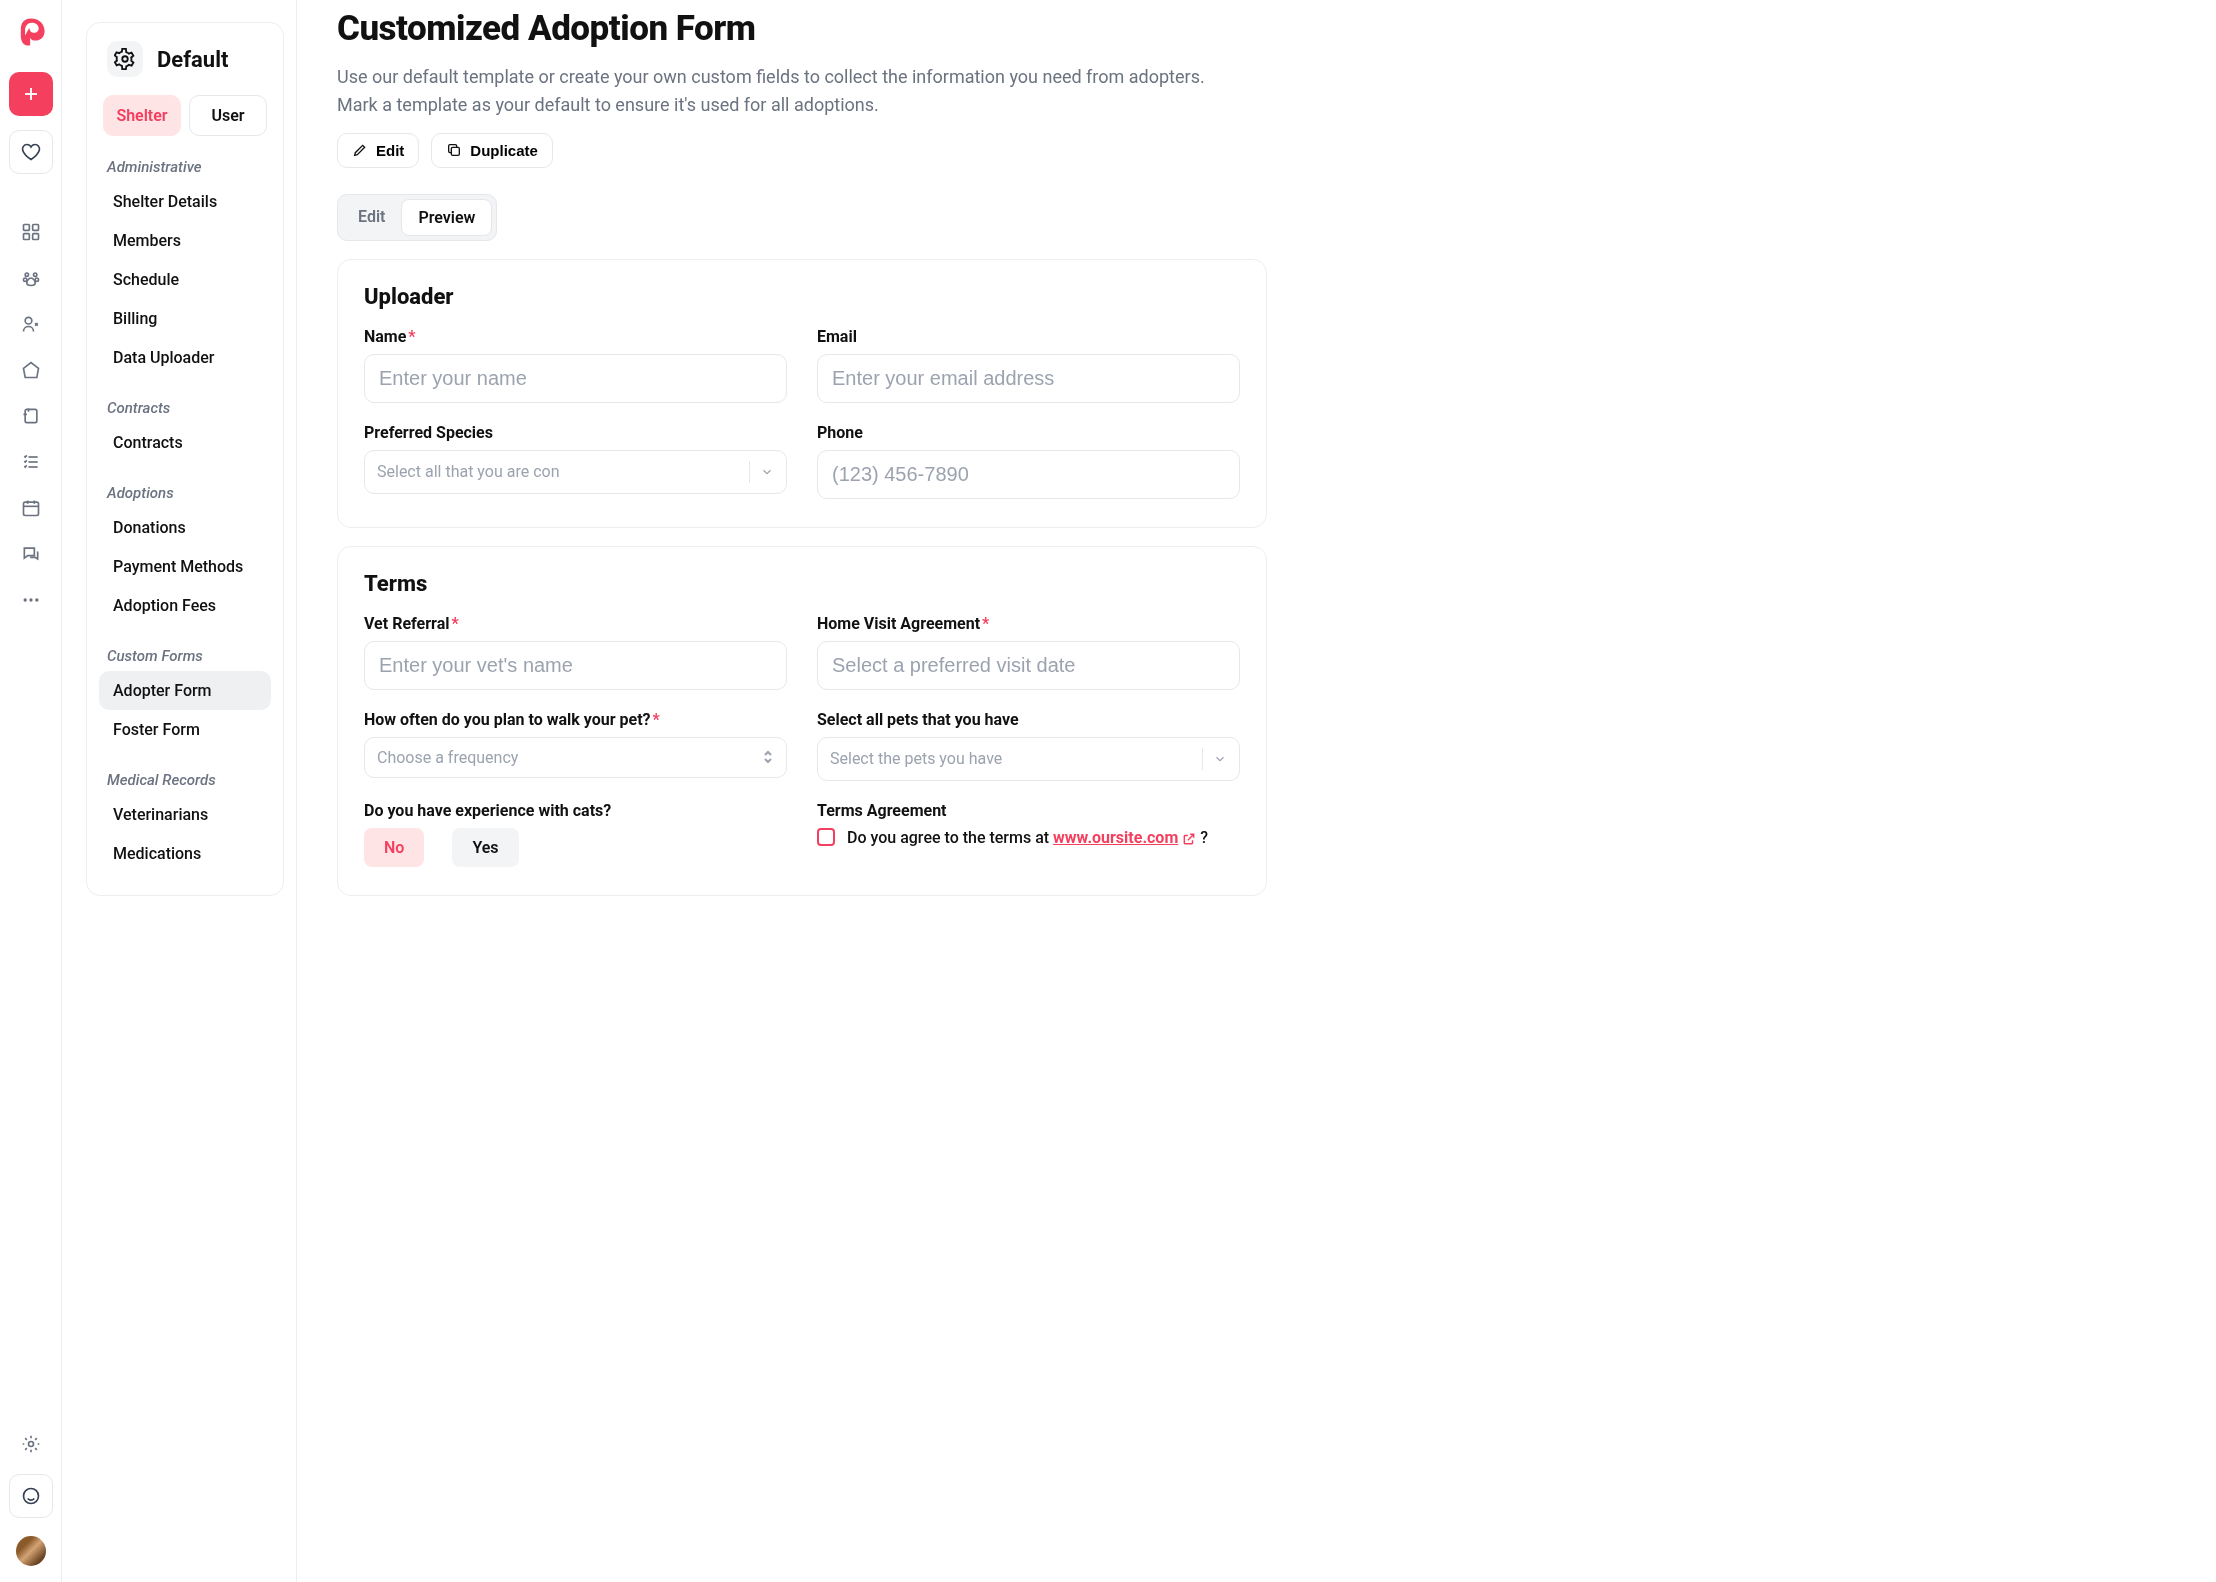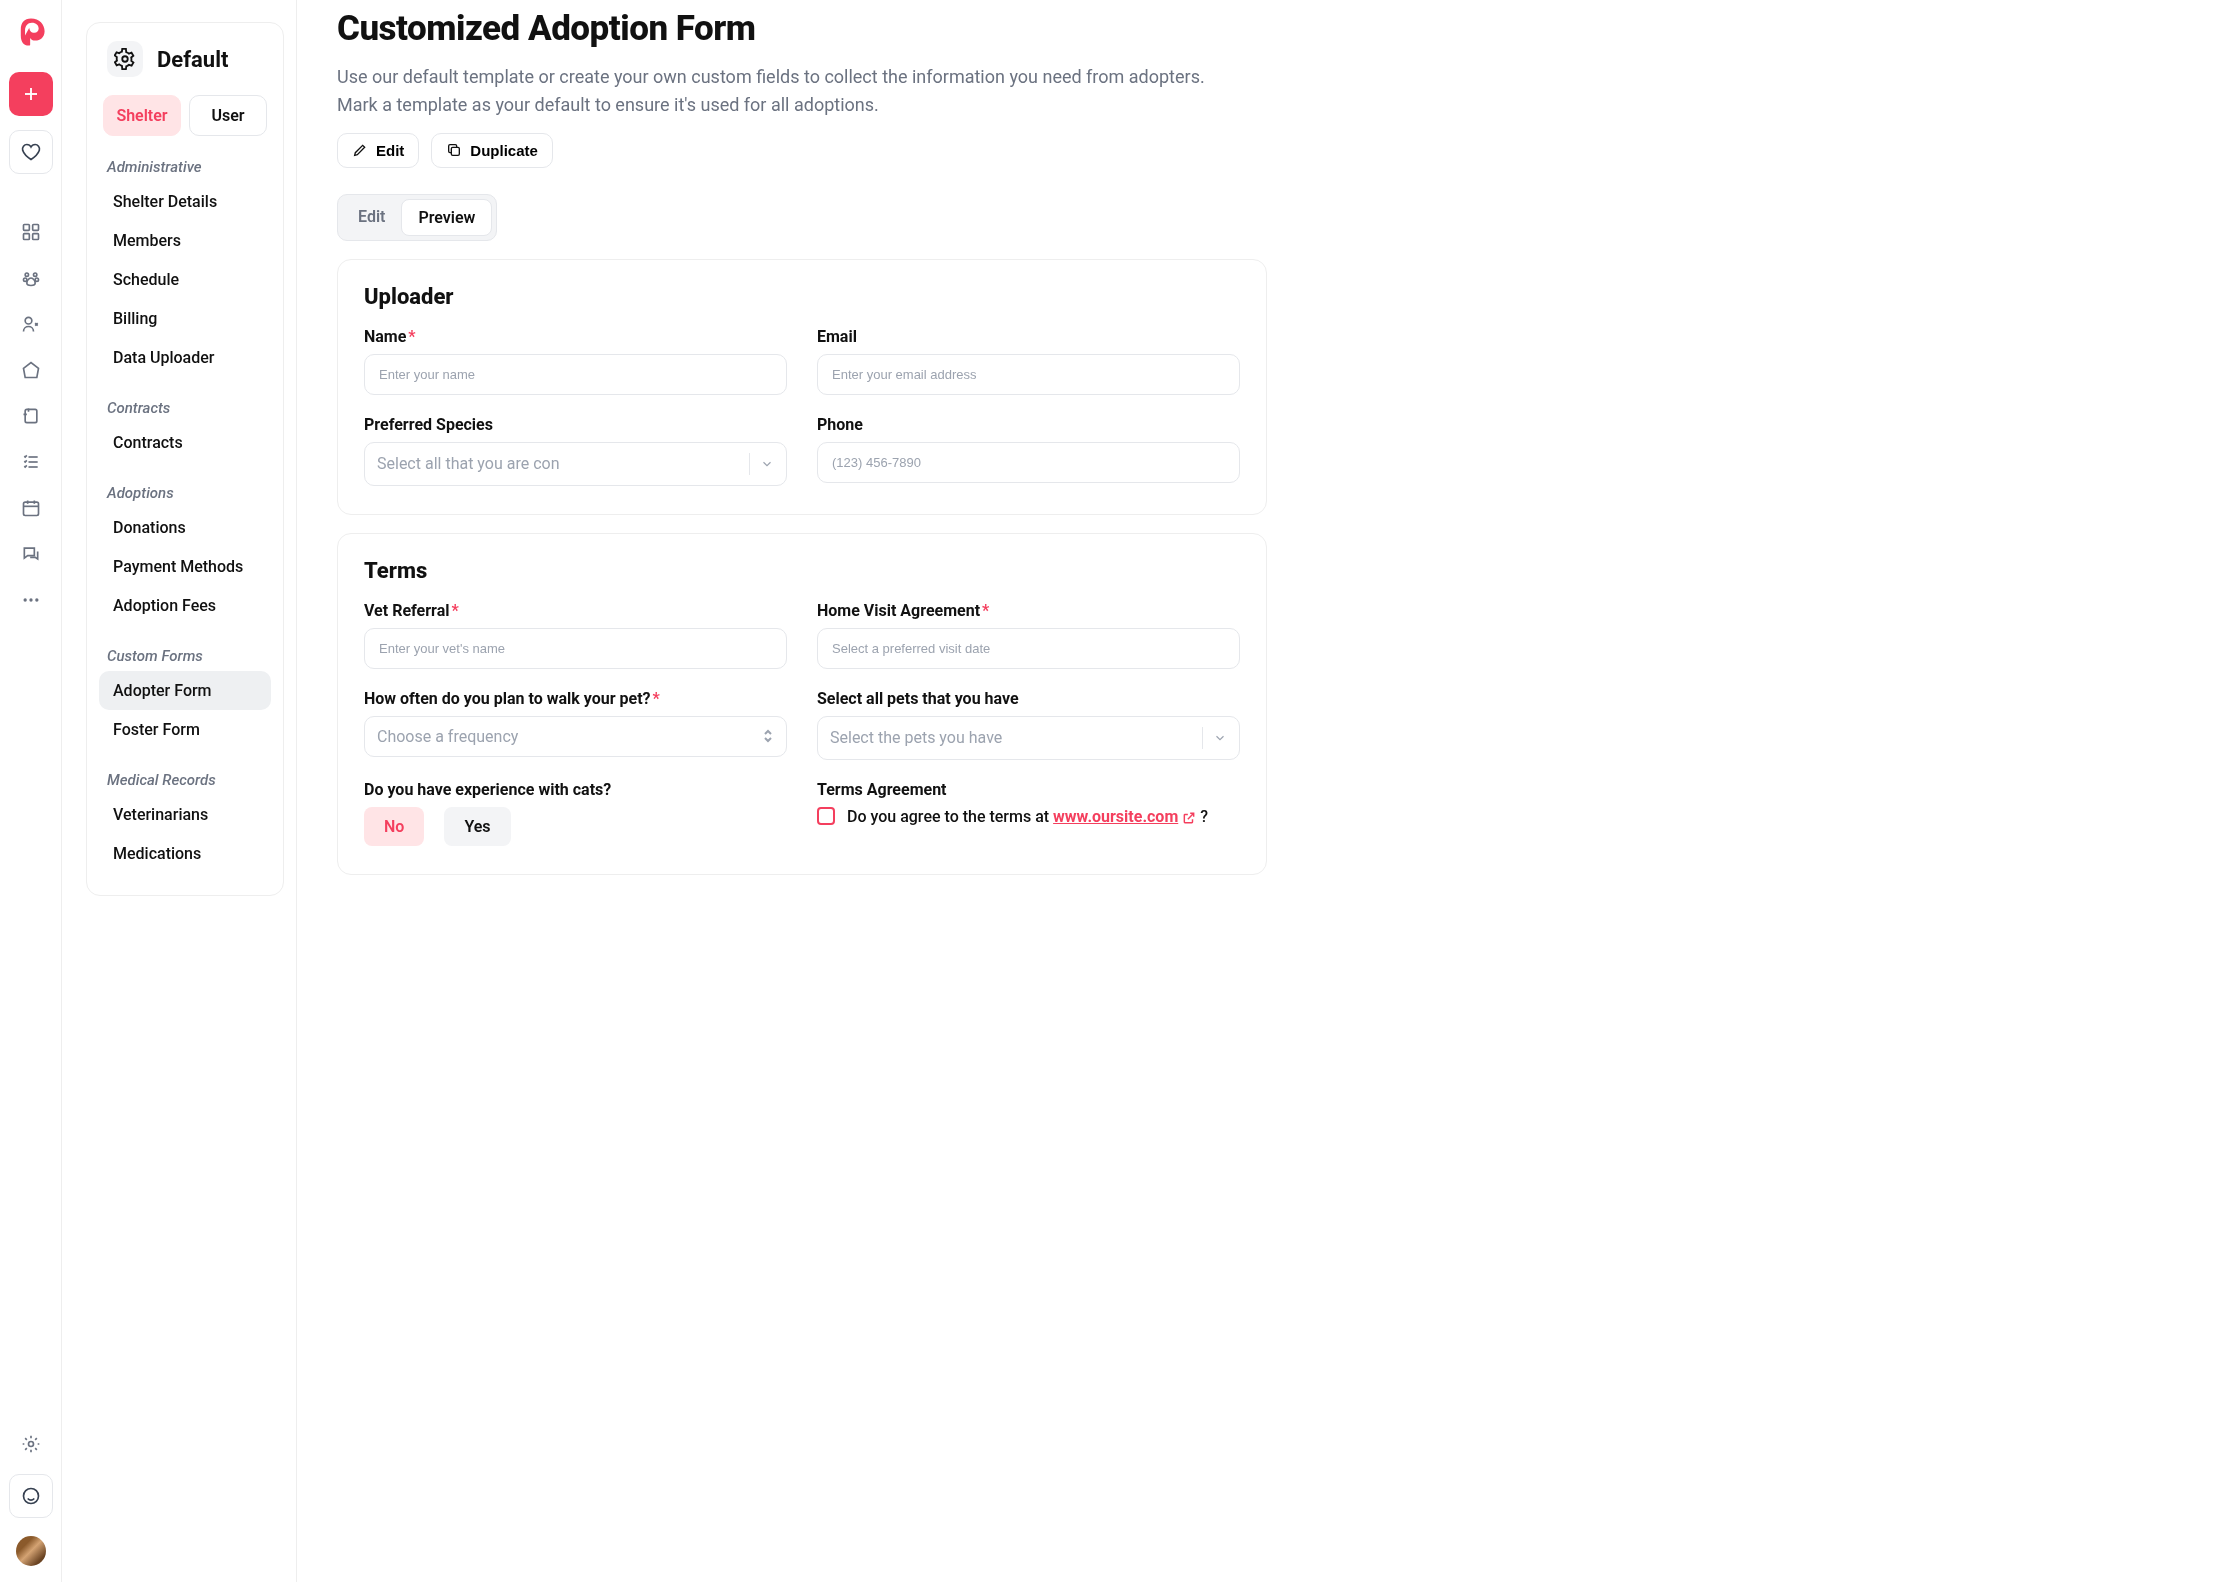--- a/index.html
+++ b/index.html
@@ -177,33 +177,33 @@
   }
   .card h3 { font-size: 22px; font-weight: 800; margin-bottom: 18px; }
   .grid2 { display: grid; grid-template-columns: 1fr 1fr; gap: 20px 30px; }
 
   .field label {
     display: block; font-size: 16px; font-weight: 700; margin-bottom: 8px;
   }
   .req { color: #f43f5e; margin-left: 2px; }
   .input {
     width: 100%; border: 1px solid #e5e7eb; border-radius: 10px;
-    padding: 12px 14px; font-size: 13px; color: #111; background: #fff;
+    padding: 12px 14px; font-size: 20px; color: #111; background: #fff;
   }
   .input::placeholder { color: #9ca3af; }
   .select {
     width: 100%; border: 1px solid #e5e7eb; border-radius: 10px;
     padding: 10px 12px; display: flex; align-items: center; cursor: pointer;
     background: #fff;
   }
   .select .sel-text { flex: 1; color: #9ca3af; font-size: 16px; }
   .select .sep { width:1px; height:22px; background:#e5e7eb; margin:0 10px; }
   .select .chev { color: #9ca3af; font-size: 12px; }
 
-  .yesno { display: flex; gap: 20px; }
+  .yesno { display: flex; gap: 28px; }
   .yn {
     border-radius: 8px; padding: 10px 20px; font-weight: 600;
     background: #f3f4f6; cursor: pointer;
   }
   .yn.no { background: #ffe4e6; color: #f43f5e; }
 
   .terms-check { display: flex; align-items: center; gap: 12px; }
   .chk {
     width: 18px; height: 18px; border: 2px solid #f43f5e; border-radius: 4px;
     cursor: pointer; flex-shrink: 0;

